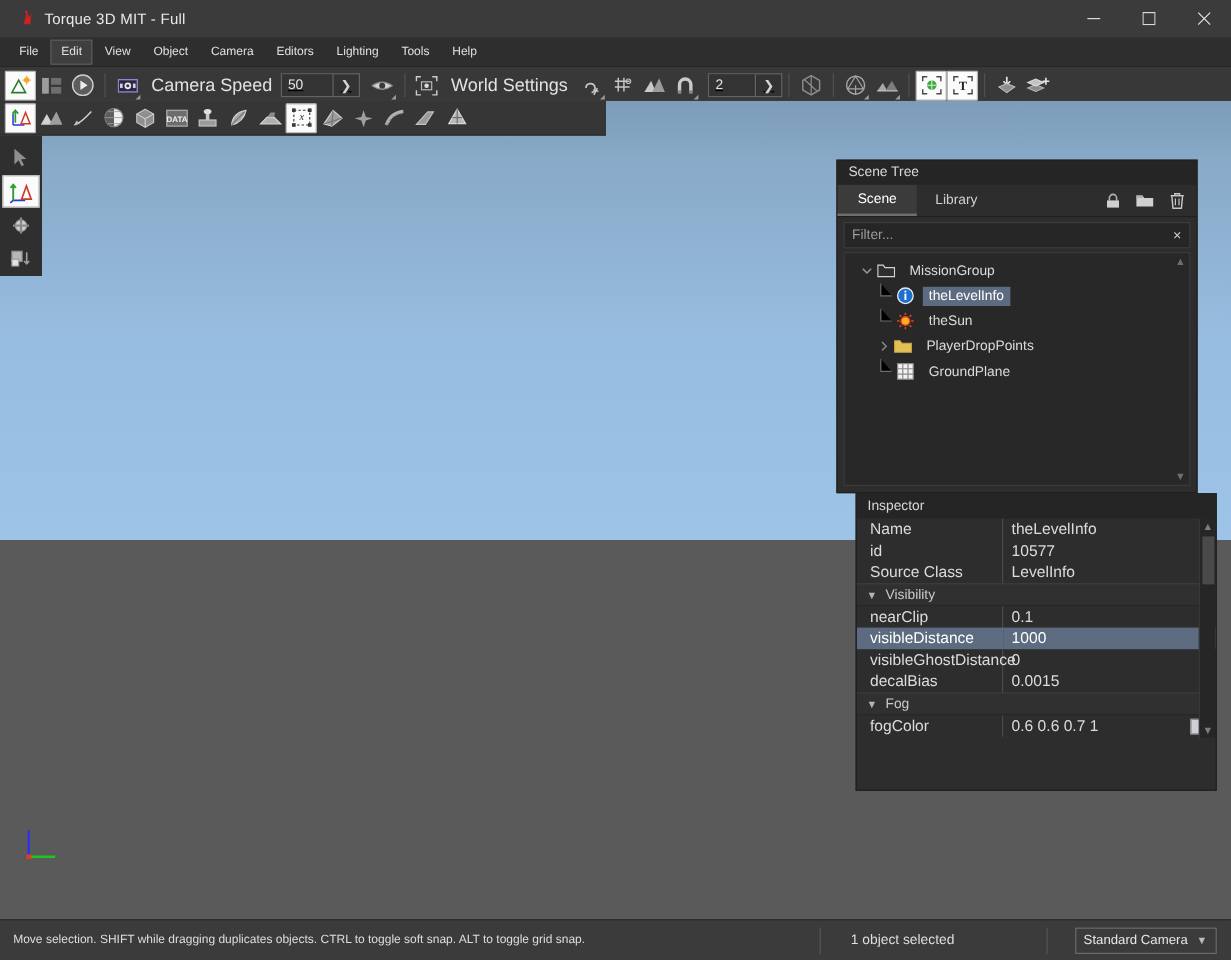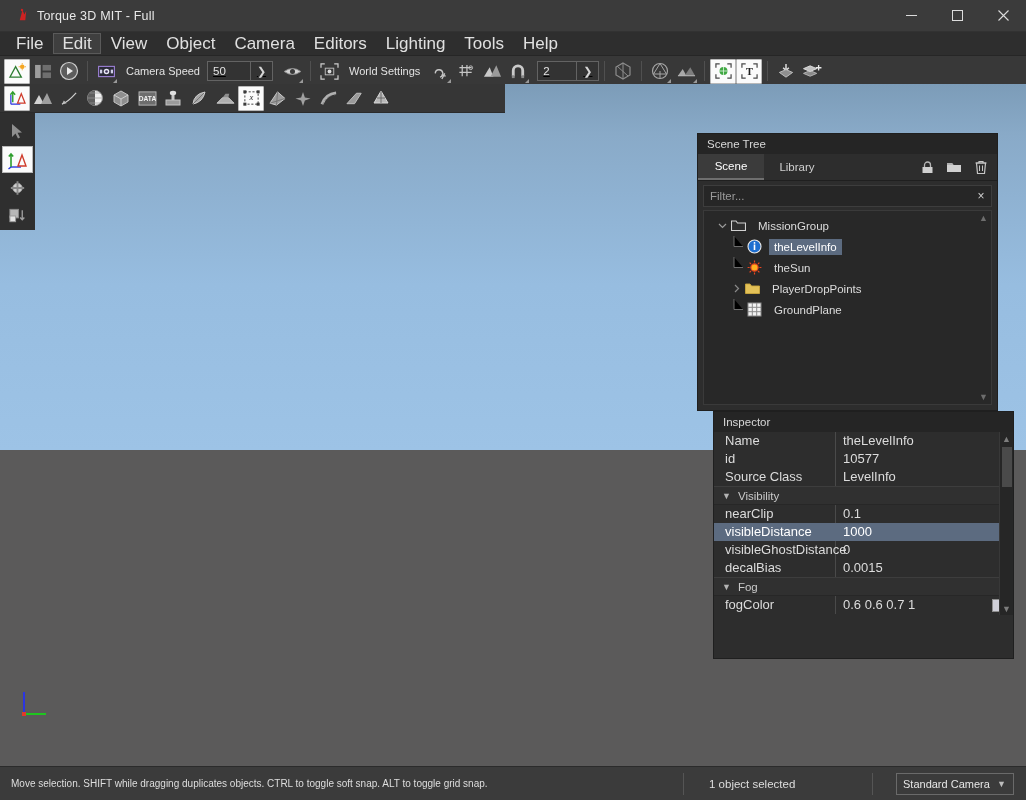--- a/index.html
+++ b/index.html
@@ -24,42 +24,42 @@
     width: 46px; height: 32px; display: flex; align-items: center; justify-content: center;
     color: #dcdcdc;
   }
 
   
   .menubar {
     height: 24px; background: #2e2e2e; display: flex; align-items: center;
     padding-left: 7px; border-bottom: 1px solid #262626;
   }
   .menu-item {
-    color: #e0e0e0; font-size: 17px; padding: 3px 8px; margin-right: 1px;
+    color: #e0e0e0; font-size: 10px; padding: 3px 8px; margin-right: 1px;
     border: 1px solid transparent; line-height: 13px;
   }
   .menu-item.hover { background: #3f3f3f; border: 1px solid #5a5a5a; }
 
   
   .toolbar1 {
     height: 31px; background: #383838; display: flex; align-items: center;
     padding-left: 4px; border-bottom: 1px solid #2c2c2c;
   }
   .toolbar2 {
     position: absolute; left: 0; top: 84px; width: 505px; height: 29px;
     background: #363636; display: flex; align-items: center; padding-left: 4px;
     border-bottom: 1px solid #2b2b2b; z-index: 6;
   }
   .tb-btn {
     width: 26px; height: 25px; display: flex; align-items: center; justify-content: center;
     position: relative; border: 1px solid transparent; border-radius: 1px; flex: none;
   }
   .tb-btn.active { background: #fbfbfb; border: 1px solid #b9b9b9; }
   .tb-sep { width: 1px; height: 20px; background: #505050; margin: 0 5px; flex: none; }
-  .tb-label { color: #e2e2e2; font-size: 11px; margin: 0 7px; white-space: nowrap; }
+  .tb-label { color: #e2e2e2; font-size: 15px; margin: 0 7px; white-space: nowrap; }
   .tb-caret {
     position: absolute; right: 1px; bottom: 0px; width: 0; height: 0;
     border-left: 4px solid transparent; border-bottom: 4px solid #9a9a9a;
   }
   .spin {
     display: flex; align-items: flex-start; height: 20px; border: 1px solid #636363;
     background: #333; flex: none; text-decoration: underline;
   }
   .spin input {
     width: 42px; height: 18px; background: #333; border: none; color: #e4e4e4;

